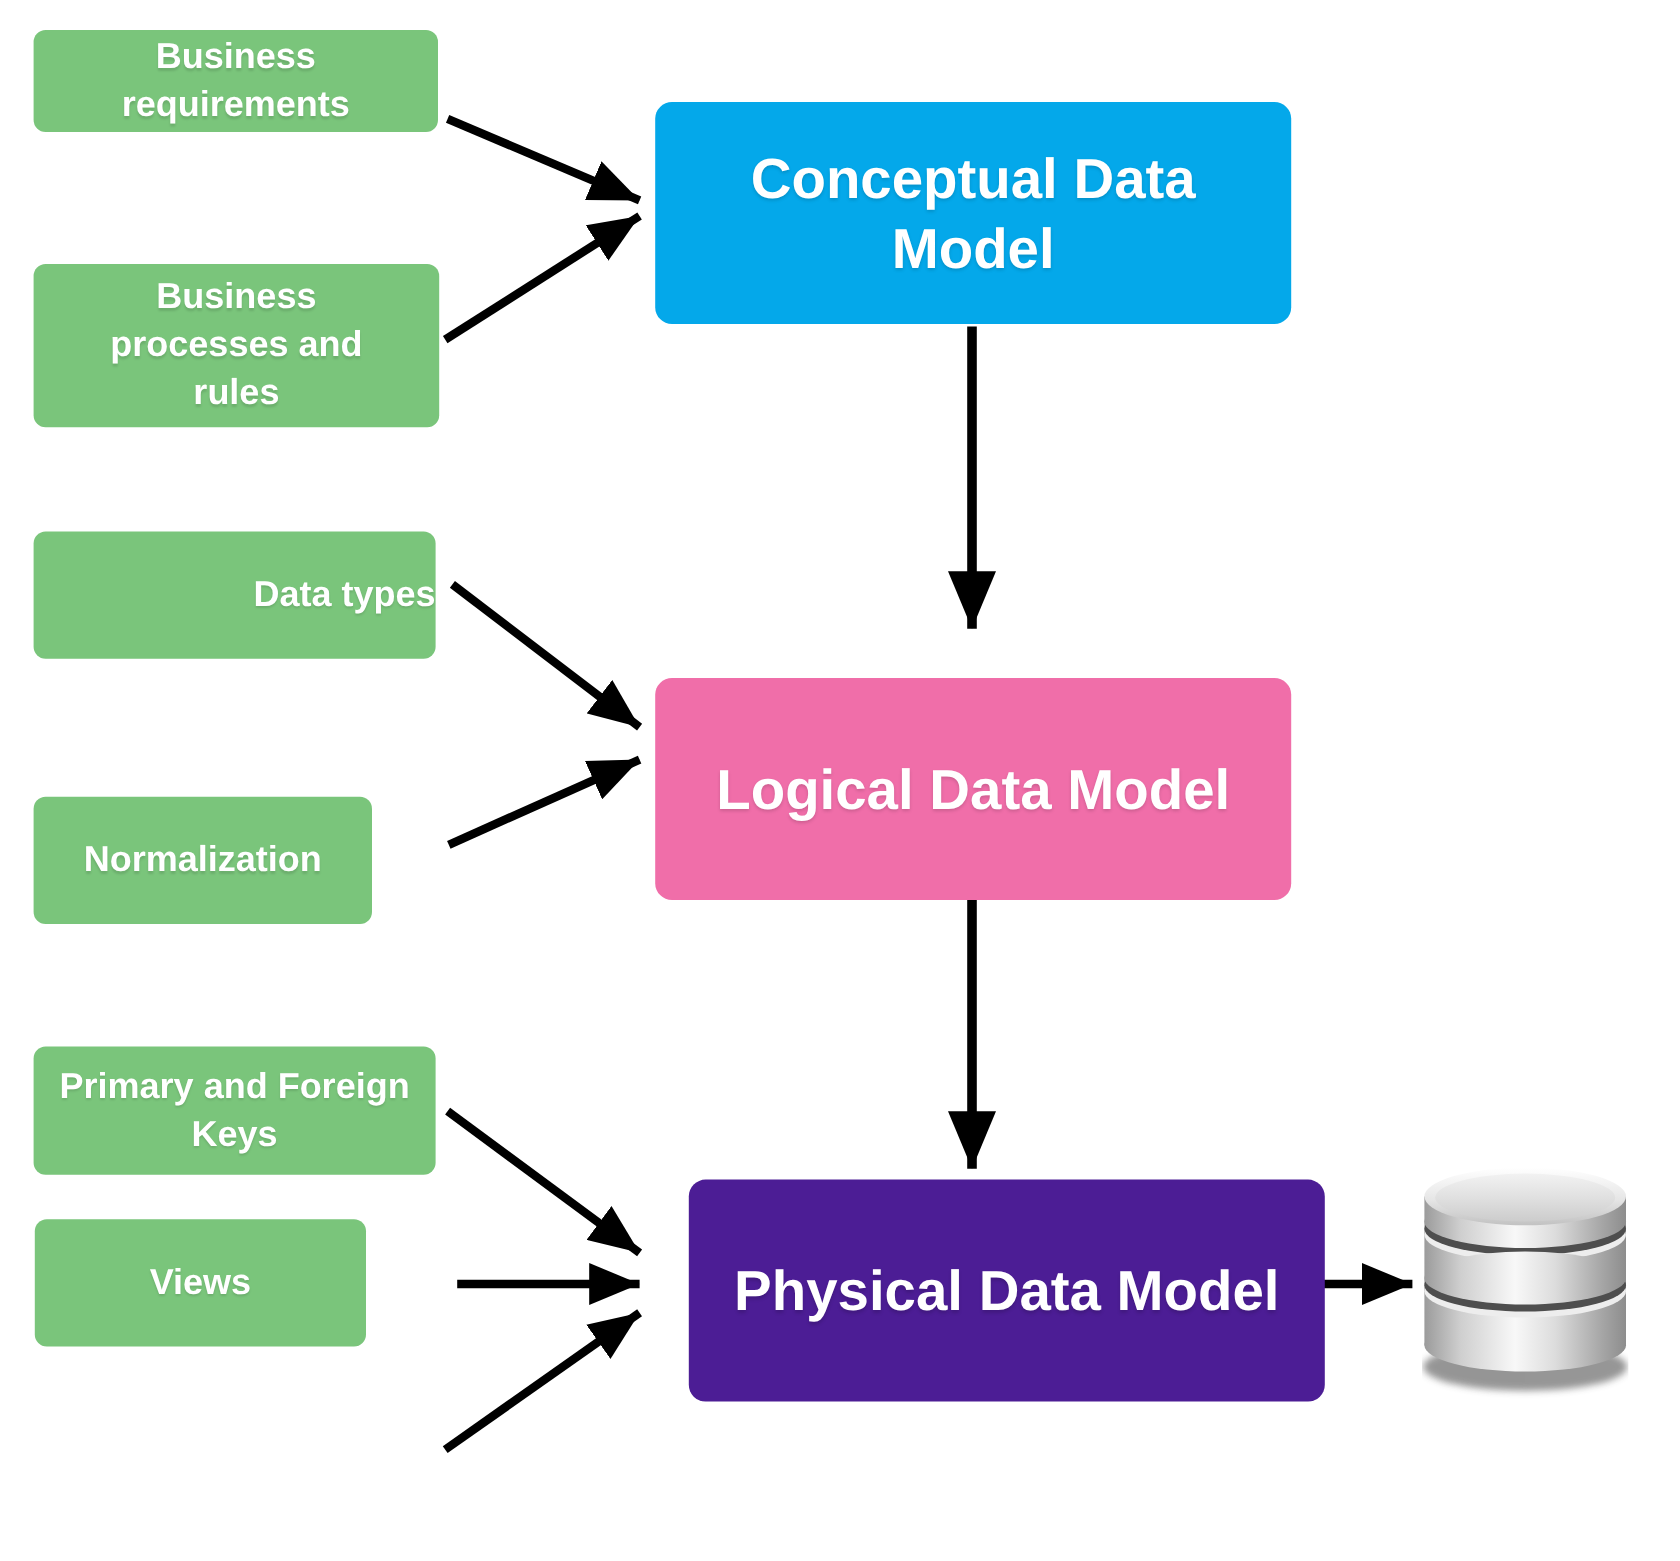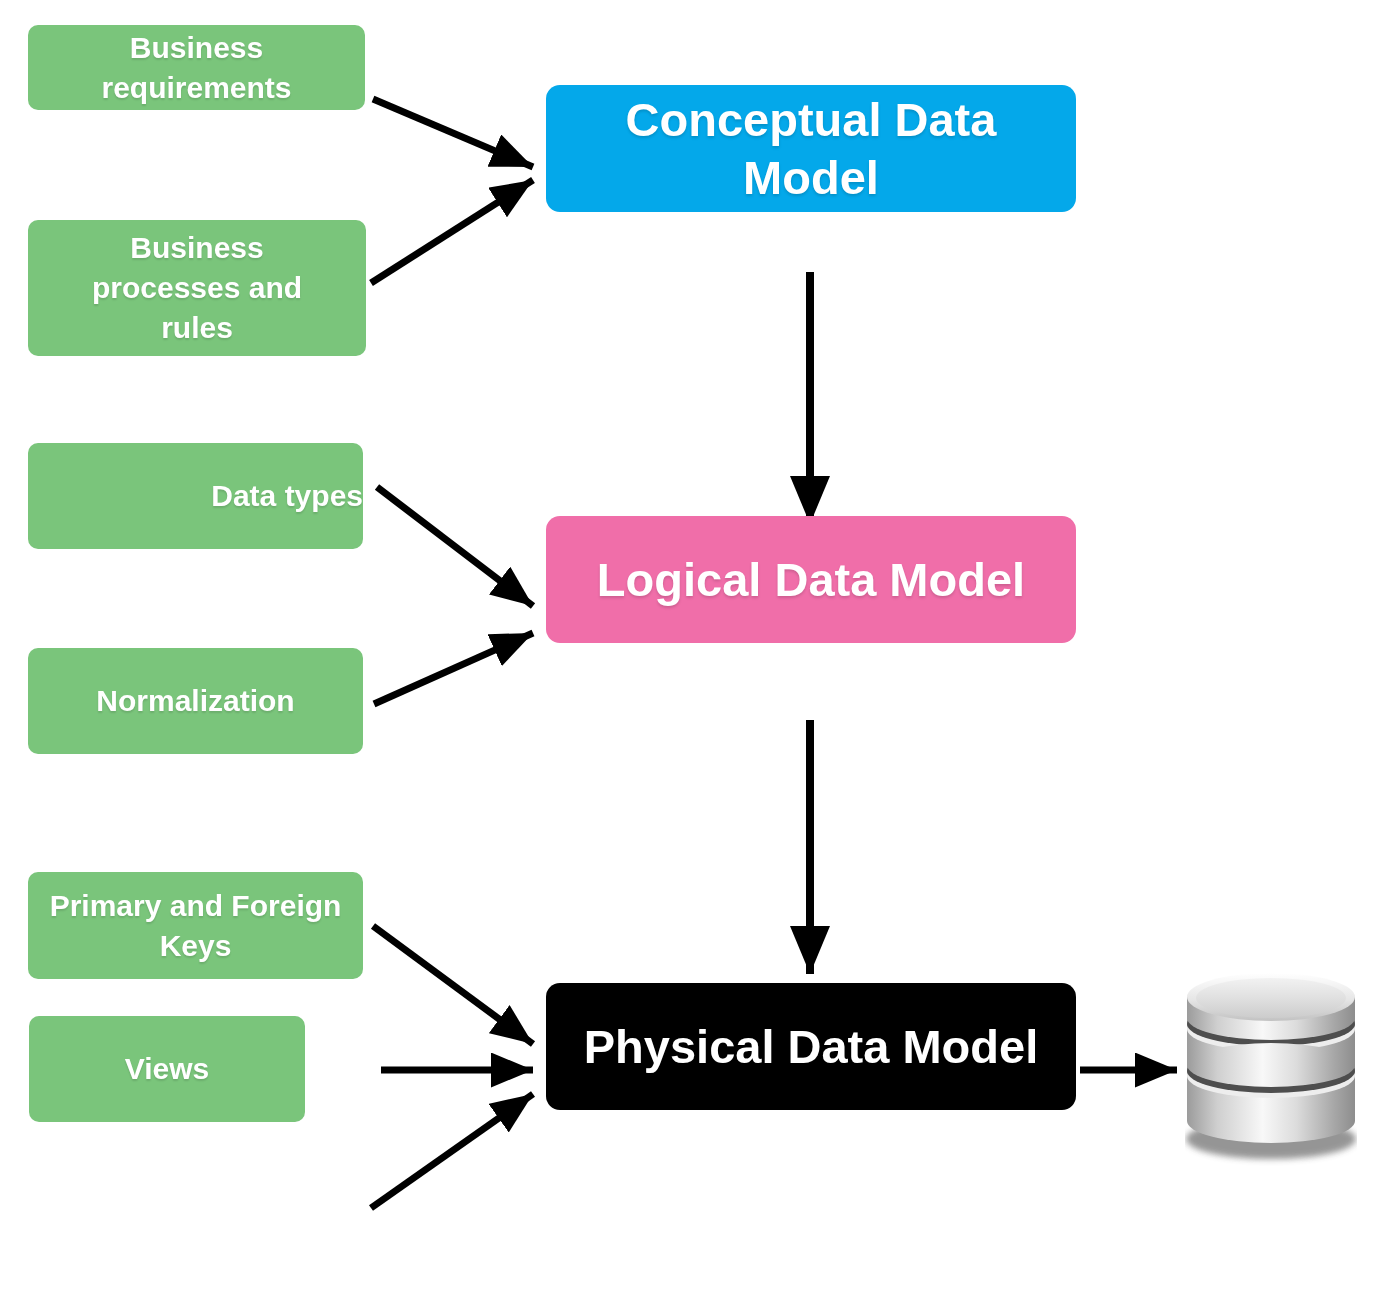--- a/index.html
+++ b/index.html
@@ -33,35 +33,35 @@
     font-size: 30px;
     line-height: 1.33;
     text-shadow: 0 2px 2px rgba(0,0,0,0.12);
   }
   .input-box .lbl { display: inline-block; }
   .lbl.w-sm { max-width: 240px; }
   .lbl.w-lg { max-width: 320px; }
   .stage-box {
     left: 546px;
     width: 530px;
-    height: 127px;
+    height: 185px;
     border-radius: 14px;
     font-size: 47px;
     line-height: 1.22;
     padding: 0 22px;
     text-shadow: 0 2px 3px rgba(0,0,0,0.15);
   }
   .stage-conceptual { top: 85px;  background: #04a8ea; }
-  .stage-logical    { top: 516px; background: #f06ea9; }
-  .stage-physical   { top: 983px; background: #000000; }
+  .stage-logical    { top: 565px; background: #f06ea9; }
+  .stage-physical   { top: 983px; background: #4c1d95; margin-left: 28px; }
 
   #in1 { left: 28px; top: 25px;   width: 337px; height: 85px; }
   #in2 { left: 28px; top: 220px;  width: 338px; height: 136px; }
   #in3 { left: 28px; top: 443px;  width: 335px; height: 106px; justify-content: flex-end; }
-  #in4 { left: 28px; top: 648px;  width: 335px; height: 106px; }
+  #in4 { left: 28px; top: 664px;  width: 282px; height: 106px; }
   #in5 { left: 28px; top: 872px;  width: 335px; height: 107px; }
   #in6 { left: 29px; top: 1016px; width: 276px; height: 106px; }
   #in7 { left: 29px; top: 1156px; width: 332px; height: 106px; }
 
   .db-icon {
     position: absolute;
     left: 1185px; top: 971px;
     width: 172px; height: 200px;
   }
 </style>

